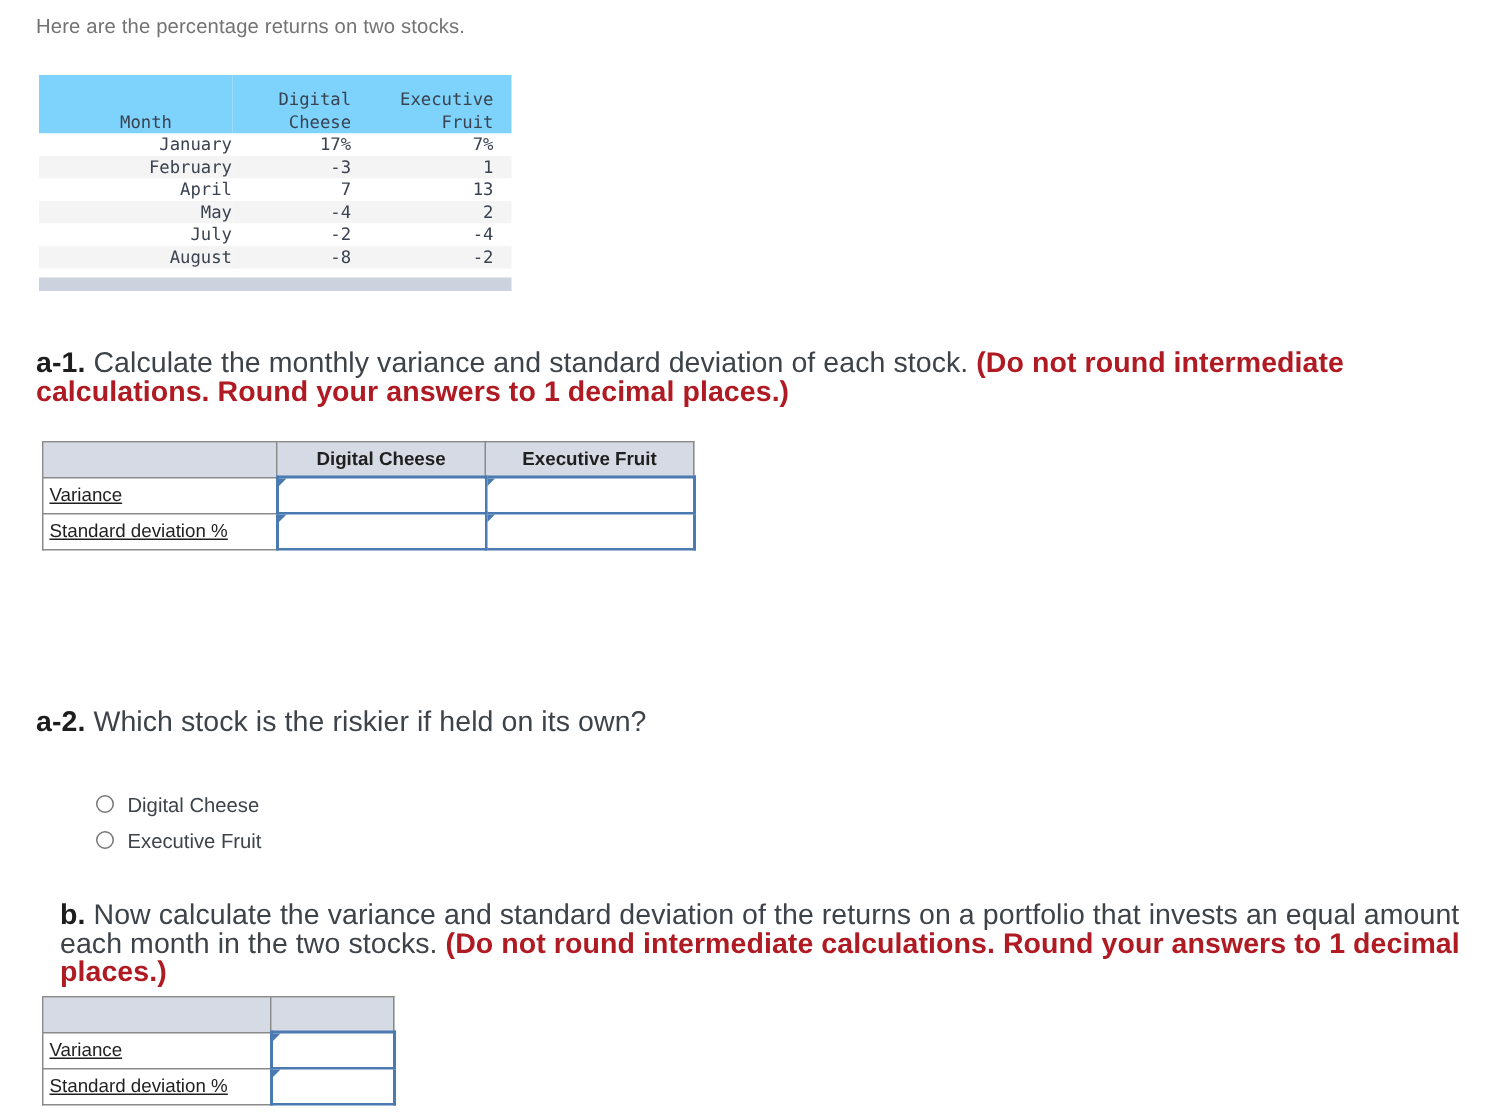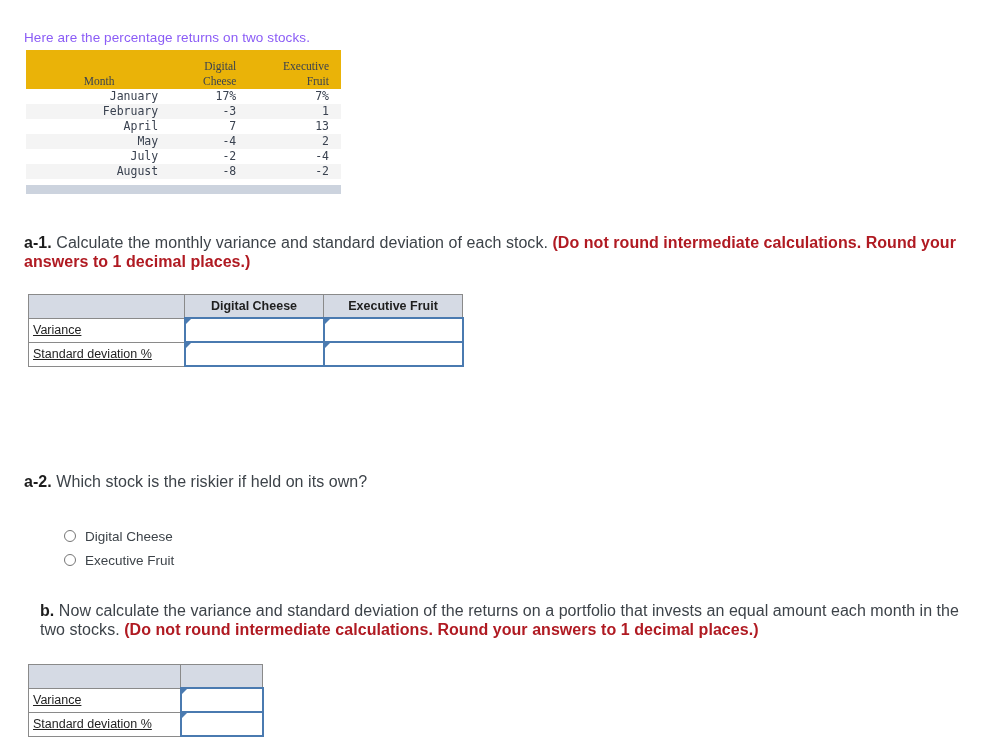--- a/index.html
+++ b/index.html
@@ -17,48 +17,46 @@
     color: #2b2b2b;
     -webkit-font-smoothing: antialiased;
   }
 
   
   .intro {
     position: absolute;
     left: 24px;
     top: 10px;
     font-size: 13.5px;
-    color: #8b5cf6;
+    color: #737373;
     letter-spacing: 0.1px;
     white-space: nowrap;
-    margin-top: 20px;
   }
 
   
   .data-table-wrap {
     position: absolute;
     left: 26px;
     top: 50px;
     width: 315px;
   }
   table.data-table {
     border-collapse: collapse;
     width: 315px;
     font-family: "DejaVu Sans Mono", "Liberation Mono", monospace;
     font-size: 11.5px;
     color: #3a4250;
   }
   table.data-table th {
-    background: #eab308;
+    background: #7dd3fc;
     font-weight: normal;
     padding: 0;
     vertical-align: bottom;
     line-height: 15px;
     height: 39px;
-    font-family: Liberation Serif, serif;
   }
   table.data-table th.c-month {
     text-align: center;
     padding-left: 14px;
     width: 135px;
   }
   table.data-table th.c-num {
     text-align: right;
     padding-right: 12px;
     width: 90px;
@@ -87,21 +85,21 @@
   .data-table-footer {
     height: 9px;
     background: #ccd3de;
     margin-top: 6px;
     width: 315px;
   }
 
   
   .question {
     position: absolute;
-    font-size: 16px;
+    font-size: 19px;
     line-height: 19px;
     color: #3d4349;
     letter-spacing: 0.05px;
   }
   .question .qlabel {
     font-weight: bold;
     color: #1d1d1d;
   }
   .question .hint {
     color: #b01a22;

